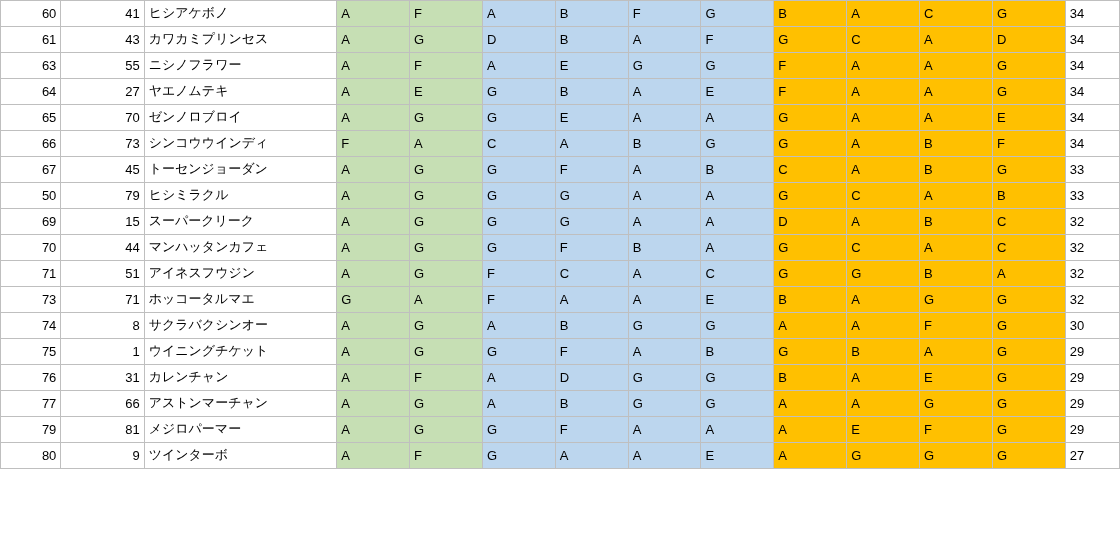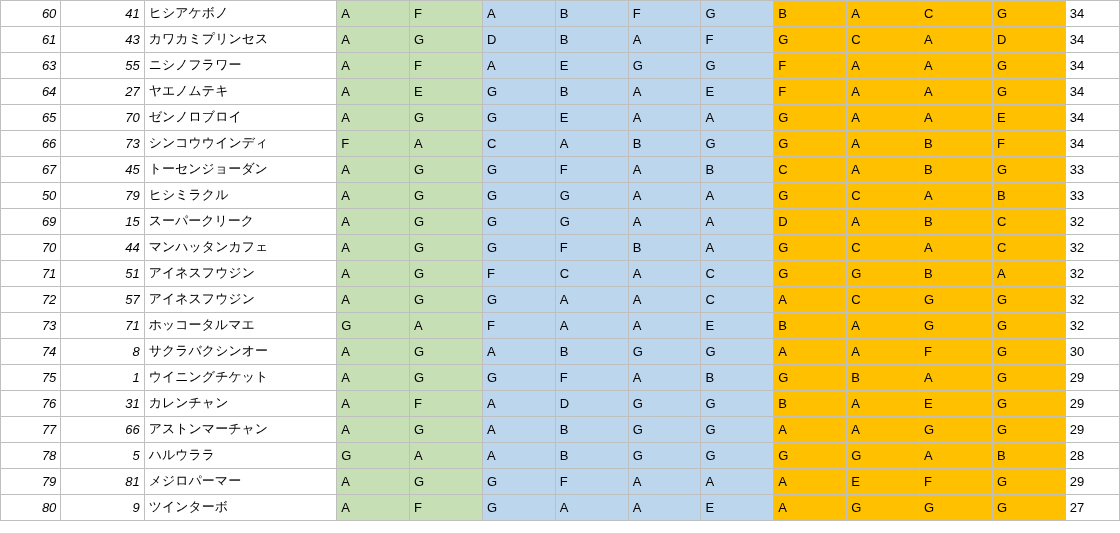--- a/index.html
+++ b/index.html
@@ -28,21 +28,21 @@
     overflow: hidden;
     line-height: 24px;
   }
   
   col.c-rank   { width: 58px; }
   col.c-id     { width: 80px; }
   col.c-name   { width: 185px; }
   col.c-stat   { width: 70px; }
   col.c-total  { width: 52px; }
 
-  td.rank, td.id { text-align: right; padding-right: 8px; font-style: italic; }
+  td.rank, td.id { text-align: right; padding-right: 8px; }
   td.name { text-align: left; padding-left: 4px; font-family: Liberation Mono, monospace; }
   td.stat { text-align: left; padding-left: 6px; }
   td.total { padding-right: 8px; }
 
   
   td.g-green  { background: #c6dfb4; }
   td.g-blue   { background: #bcd6ee; }
   td.g-orange { background: #ffc000; }
   td.g-plain  { background: #ffffff; }
 </style>
@@ -237,36 +237,20 @@
         <td class="stat g-blue">C</td>
         <td class="stat g-blue">A</td>
         <td class="stat g-blue">C</td>
         <td class="stat g-orange">G</td>
         <td class="stat g-orange">G</td>
         <td class="stat g-orange">B</td>
         <td class="stat g-orange">A</td>
         <td class="total g-plain">32</td>
       </tr>
       <tr>
-        <td class="rank g-plain">72</td>
-        <td class="id g-plain">57</td>
-        <td class="name g-plain">アイネスフウジン</td>
-        <td class="stat g-green">A</td>
-        <td class="stat g-green">G</td>
-        <td class="stat g-blue">G</td>
-        <td class="stat g-blue">A</td>
-        <td class="stat g-blue">A</td>
-        <td class="stat g-blue">C</td>
-        <td class="stat g-orange">A</td>
-        <td class="stat g-orange">C</td>
-        <td class="stat g-orange">G</td>
-        <td class="stat g-orange">G</td>
-        <td class="total g-plain">32</td>
-      </tr>
-      <tr>
         <td class="rank g-plain">73</td>
         <td class="id g-plain">71</td>
         <td class="name g-plain">ホッコータルマエ</td>
         <td class="stat g-green">G</td>
         <td class="stat g-green">A</td>
         <td class="stat g-blue">F</td>
         <td class="stat g-blue">A</td>
         <td class="stat g-blue">A</td>
         <td class="stat g-blue">E</td>
         <td class="stat g-orange">B</td>
@@ -331,36 +315,20 @@
         <td class="stat g-green">G</td>
         <td class="stat g-blue">A</td>
         <td class="stat g-blue">B</td>
         <td class="stat g-blue">G</td>
         <td class="stat g-blue">G</td>
         <td class="stat g-orange">A</td>
         <td class="stat g-orange">A</td>
         <td class="stat g-orange">G</td>
         <td class="stat g-orange">G</td>
         <td class="total g-plain">29</td>
-      </tr>
-      <tr>
-        <td class="rank g-plain">78</td>
-        <td class="id g-plain">5</td>
-        <td class="name g-plain">ハルウララ</td>
-        <td class="stat g-green">G</td>
-        <td class="stat g-green">A</td>
-        <td class="stat g-blue">A</td>
-        <td class="stat g-blue">B</td>
-        <td class="stat g-blue">G</td>
-        <td class="stat g-blue">G</td>
-        <td class="stat g-orange">G</td>
-        <td class="stat g-orange">G</td>
-        <td class="stat g-orange">A</td>
-        <td class="stat g-orange">B</td>
-        <td class="total g-plain">28</td>
       </tr>
       <tr>
         <td class="rank g-plain">79</td>
         <td class="id g-plain">81</td>
         <td class="name g-plain">メジロパーマー</td>
         <td class="stat g-green">A</td>
         <td class="stat g-green">G</td>
         <td class="stat g-blue">G</td>
         <td class="stat g-blue">F</td>
         <td class="stat g-blue">A</td>

